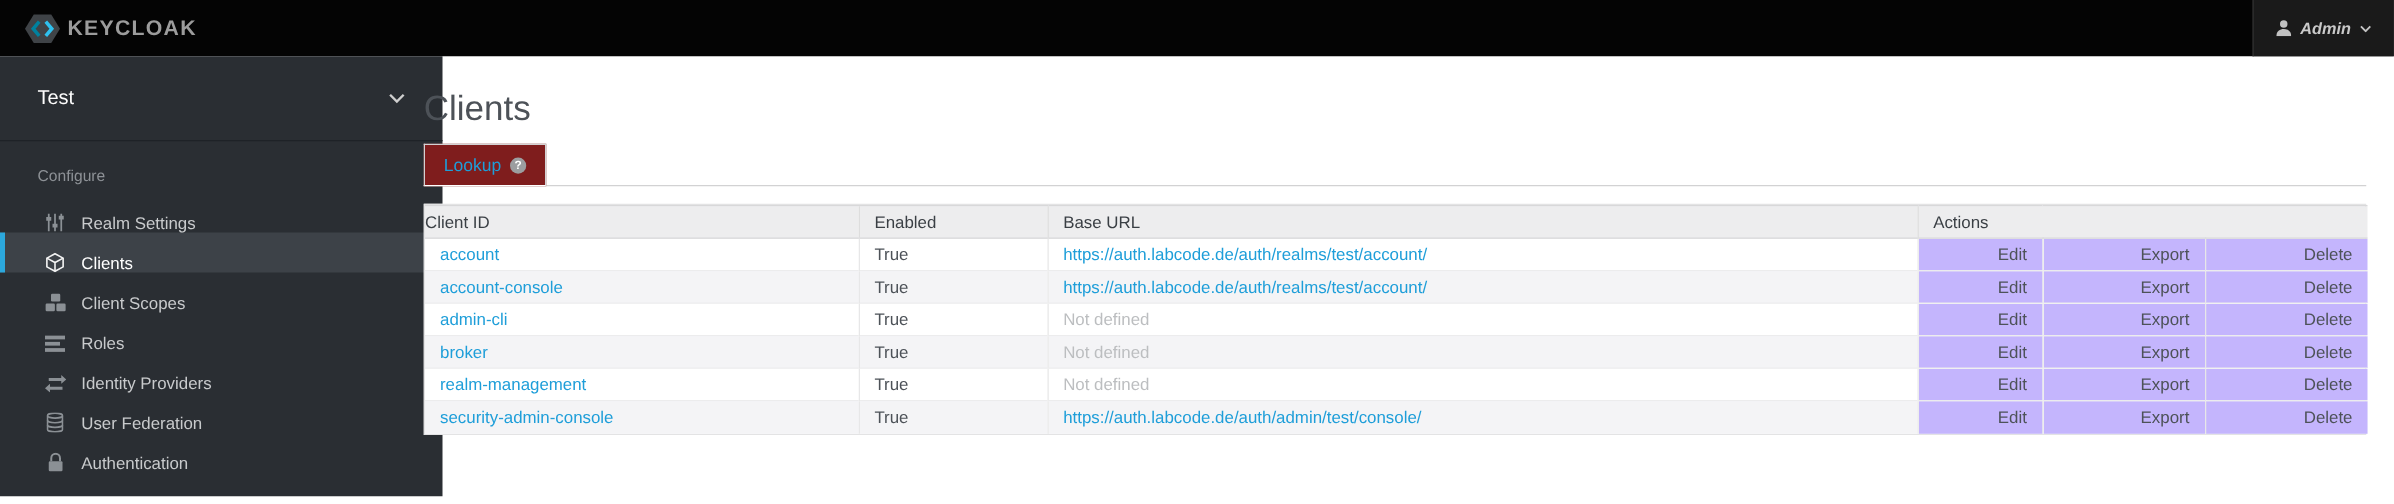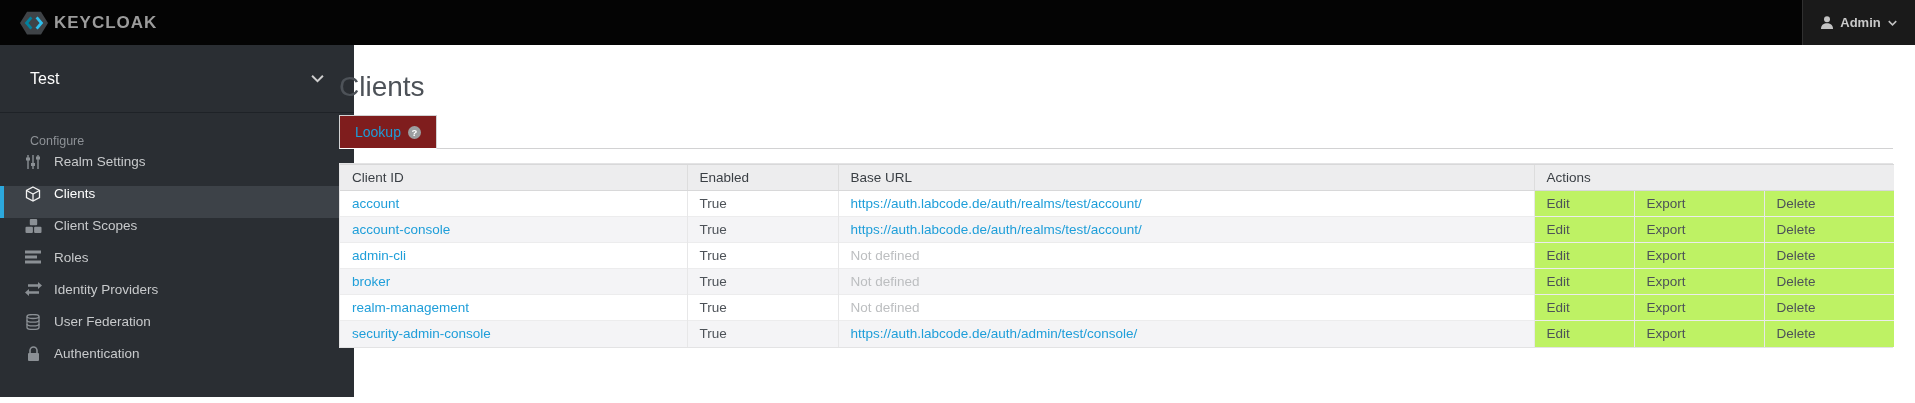--- a/index.html
+++ b/index.html
@@ -36,22 +36,22 @@
   .realm-selector {
     height: 68px; border-bottom: 1px solid #1e2227;
     display: flex; align-items: center; padding: 0 30px;
     color: #fdfdfd; font-size: 16px; cursor: pointer;
   }
   .realm-selector .chev { margin-left: auto; display: flex; }
   .configure-label {
     margin: 21px 0 6px 30px; color: #8d9196; font-size: 12.5px;
   }
   .nav-item {
-    height: 32px; display: flex; align-items: flex-start; gap: 12px;
-    padding-left: 20px; border-left: 4px solid transparent;
+    height: 32px; display: flex; align-items: flex-end; gap: 12px;
+    padding-left: 31px; border-left: 4px solid transparent;
     color: #c8cacc; font-size: 13.5px; cursor: pointer;
   }
   .nav-item .nav-icon { width: 18px; display: flex; justify-content: center; align-items: center; }
   .nav-item.active {
     background: #3d4248;
     border-left-color: var(--sidebar-active-border, #2ca8dd);
     color: #ffffff;
   }
 
   
@@ -107,31 +107,31 @@
   
   table.clients {
     width: 100%; border-collapse: collapse; table-layout: fixed;
     font-size: 13.5px; color: #4d5258;
   }
   table.clients th {
     background: #ededee; height: 26px; text-align: left; padding: 0 12px;
     font-weight: 400; color: #3a3f44; border-left: 1px solid #dddddd;
     border-top: 1px solid #d8d8d9; border-bottom: 1px solid #d8d8d9;
   }
-  table.clients th:first-child { border-left: none; padding-left: 12px; }
+  table.clients th:first-child { border-left: none; padding-left: 0; }
   table.clients td {
     height: 26px; padding: 0 12px; border-top: 1px solid #ececed;
     border-left: 1px solid #e7e7e8; white-space: nowrap; overflow: hidden;
   }
   table.clients td:first-child { border-left: none; }
   table.clients tbody tr:nth-child(even) { background: #f4f4f6; }
   table.clients a.link { color: var(--link-blue, #1e9ed9); text-decoration: none; cursor: pointer; }
   .muted { color: #bcbec0; }
   td.action-cell {
-    background: #bef264; text-align: left; color: #4d5258; cursor: pointer;
+    background: #c4b5fd; text-align: right; color: #4d5258; cursor: pointer;
   }
 </style>
 </head>
 <body>
 
 <div class="top-header">
   <div class="logo">
     <svg width="28" height="30" viewBox="0 0 32 32">
       <polygon points="8,3 24,3 32,16 24,29 8,29 0,16" fill="#3f4347"></polygon>
       <path d="M13 9.5 L7.5 16 L13 22.5" stroke="#00819e" stroke-width="3.2" fill="none"></path>
@@ -139,21 +139,21 @@
     </svg>
     <span class="logo-text">KEYCLOAK</span>
   </div>
   <div class="user-menu">
     <span style="display:flex;">
       <svg width="12" height="13" viewBox="0 0 12 13" fill="#c2c2c2">
           <circle cx="6" cy="3.2" r="3"></circle>
           <path d="M0 13 C0 8.8 3 7.2 6 7.2 C9 7.2 12 8.8 12 13 Z"></path>
         </svg>
     </span>
-    <span style="font-weight:bold;">Admin</span>
+    <span style="font-weight:bold;font-style:italic;">Admin</span>
     <span style="display:flex;">
       <svg width="9" height="6" viewBox="0 0 12 8" fill="none" stroke="#c2c2c2" stroke-width="2">
           <polyline points="1,1.5 6,6.5 11,1.5"></polyline>
         </svg>
     </span>
   </div>
 </div>
 
 <div class="sidebar">
   <div class="realm-selector">

